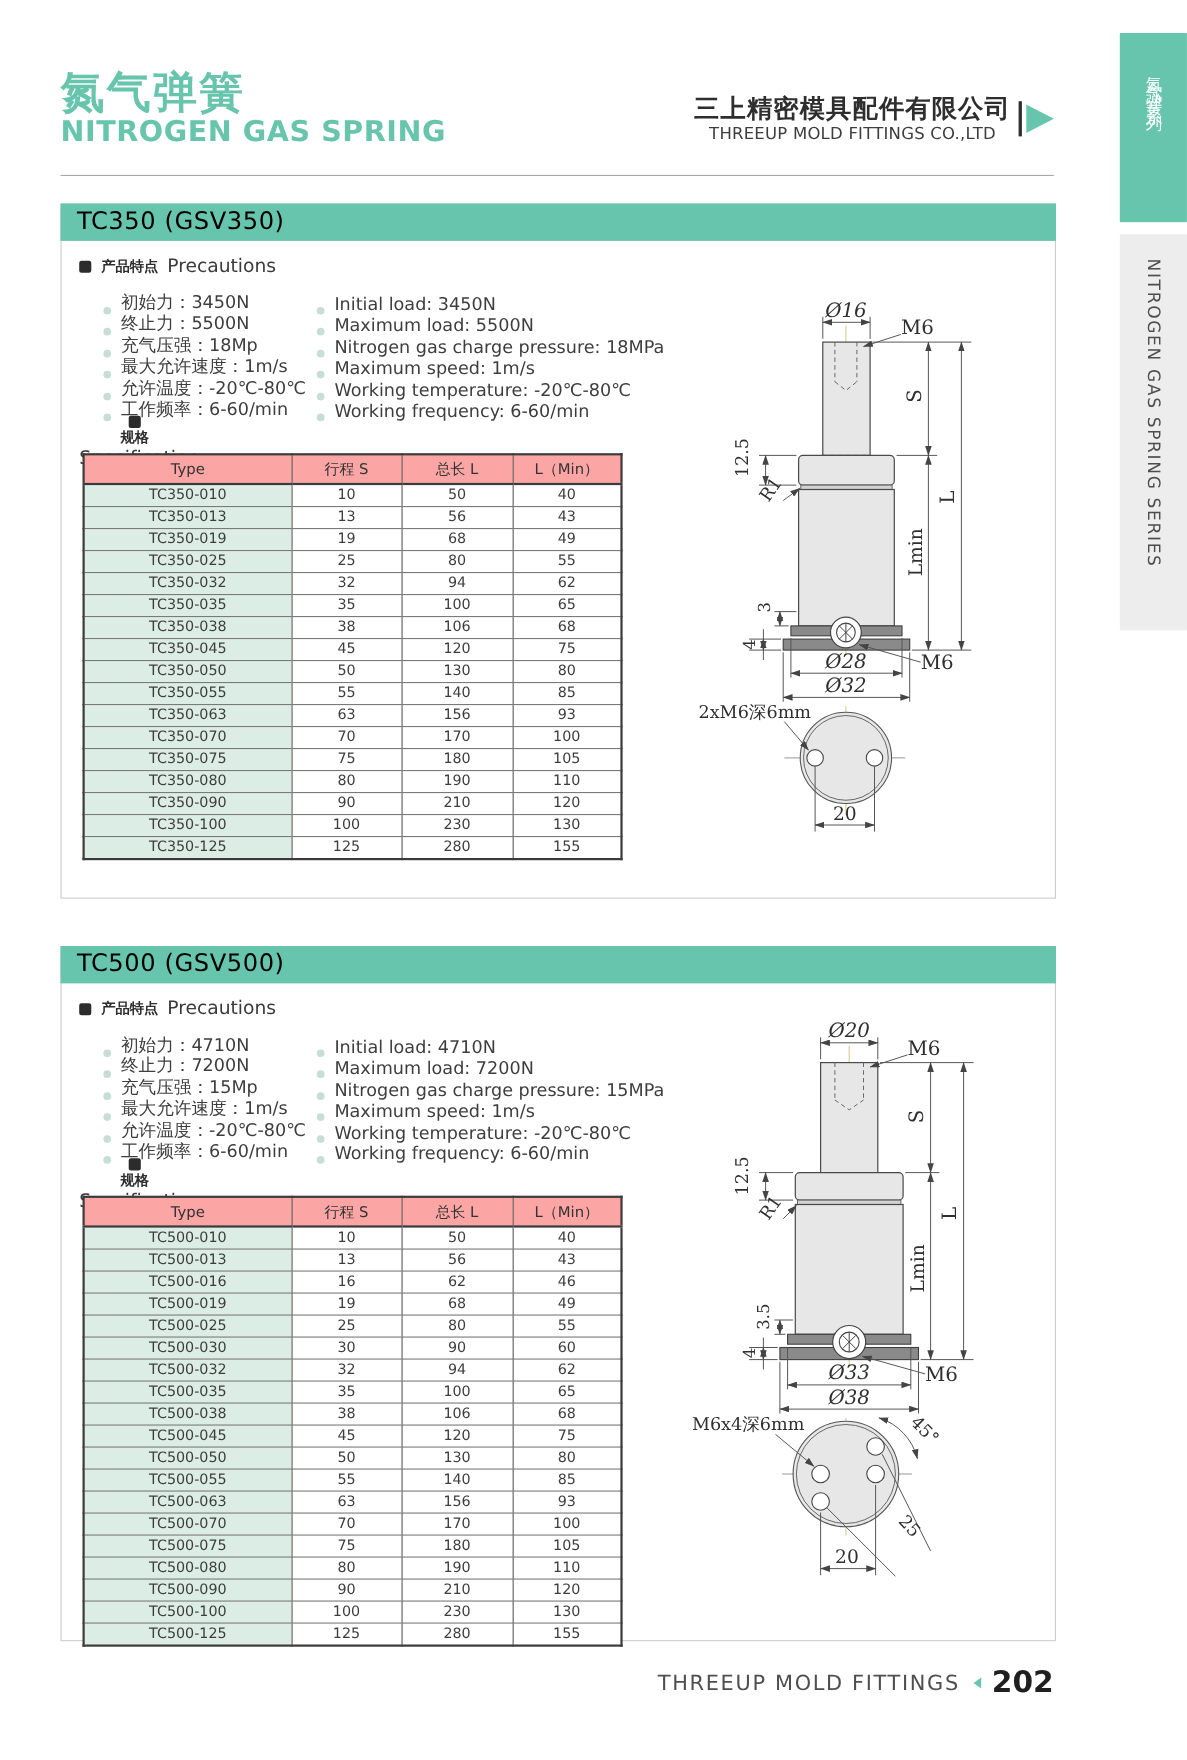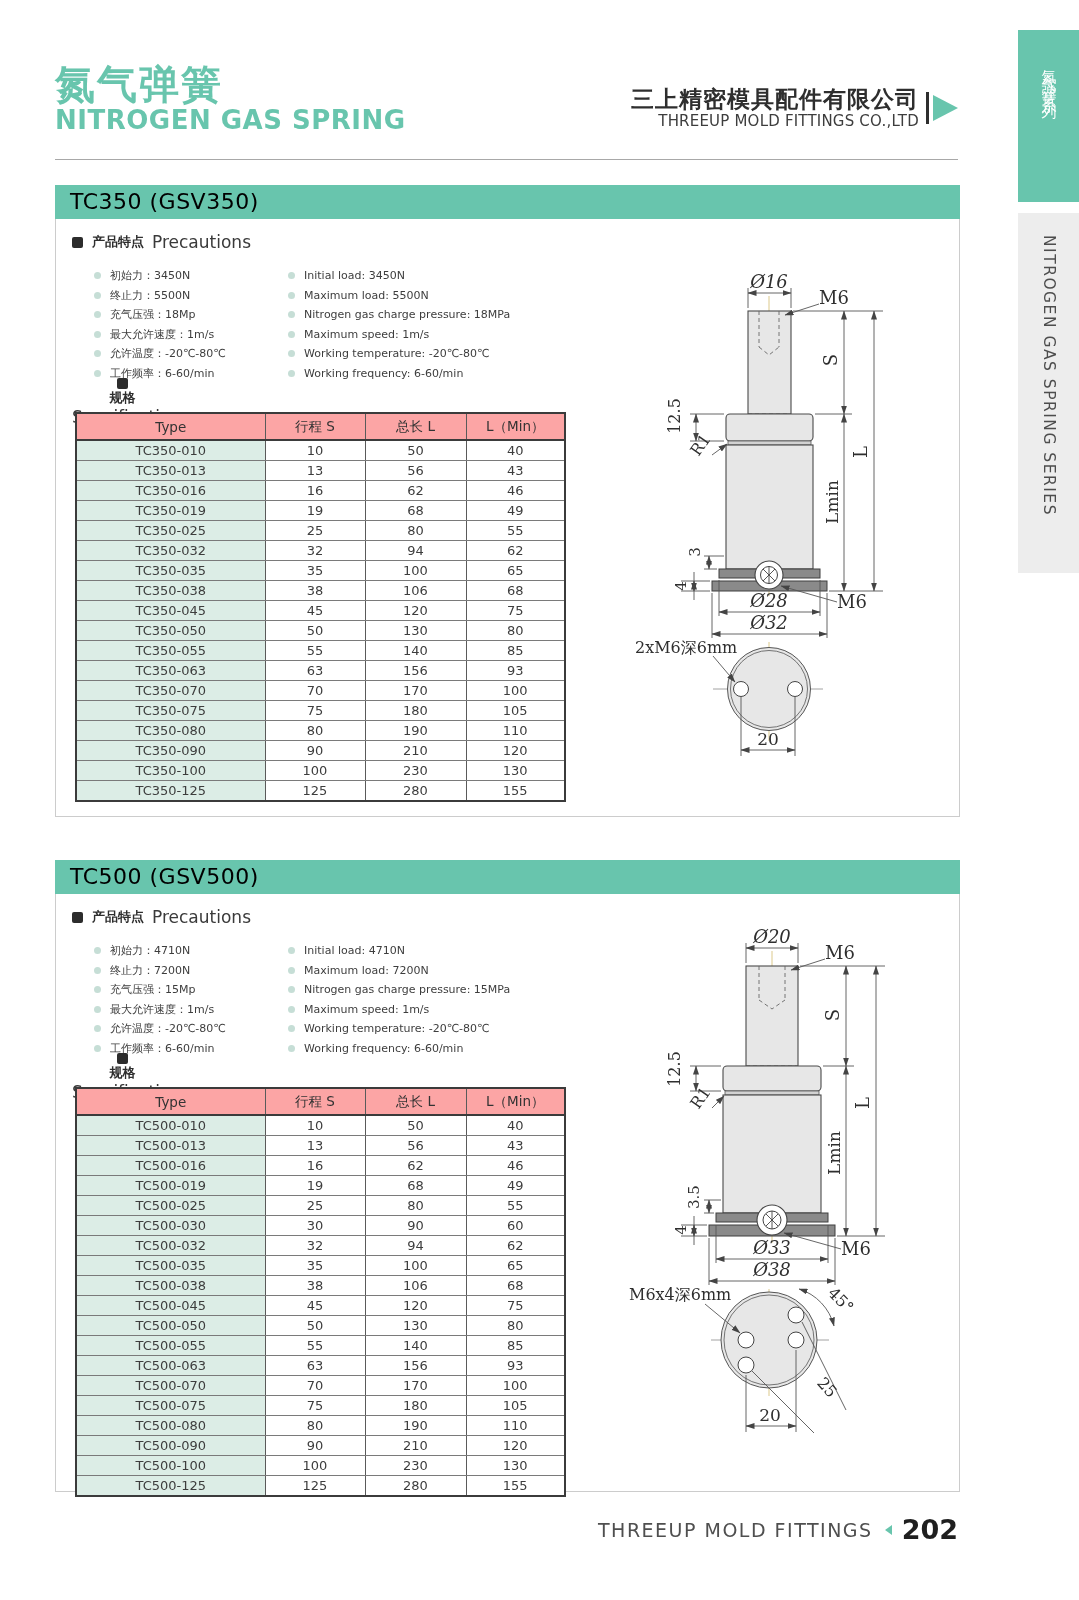--- a/index.html
+++ b/index.html
@@ -17,42 +17,42 @@
   .side-gray {
     position:absolute; left:1018px; top:213px; width:61px; height:360px;
     background:var(--sidebar_gray,#ededed); display:flex; justify-content:center; padding-top:22px; box-sizing:border-box;
   }
   .side-gray .vtext-lat { writing-mode:vertical-rl; text-orientation:sideways; color:#4d4d4d; font-size:15.5px; letter-spacing:1.5px; }
   
   .main-title { position:absolute; left:55px; top:60px; }
   .main-title h1 { margin:0; font-size:40px; line-height:48px; font-weight:bold; color:var(--accent,#68c5ad); letter-spacing:2px; }
   .main-title h2 { margin:0; font-size:26px; line-height:24px; font-weight:bold; color:var(--accent,#68c5ad); letter-spacing:0.5px; }
   .company { position:absolute; top:86px; left:560px; width:398px; display:flex; justify-content:flex-end; align-items:center; }
-  .company .ctext { text-align:right; }
+  .company .ctext { text-align:center; }
   .company .cn { font-size:23px; font-weight:bold; color:#2e2e2e; line-height:26px; letter-spacing:1px; }
   .company .en { font-size:15px; color:#3d3d3d; line-height:18px; letter-spacing:0.2px; }
   .logo-bar { width:3px; height:32px; background:#2e2e2e; margin-left:7px; }
   .logo-tri { width:0; height:0; border-left:25px solid var(--accent,#68c5ad); border-top:13px solid transparent; border-bottom:13px solid transparent; margin-left:4px; }
   .rule { position:absolute; left:55px; top:159px; width:903px; height:1px; background:#a8a8a8; }
   
   .sec { position:absolute; left:55px; width:903px; height:630px; border:1px solid #cccccc; background:#fff; box-sizing:content-box; }
   .sec-tc350 { top:185px; }
   .sec-tc500 { top:860px; }
   .sec-bar {
     position:absolute; left:-1px; top:-1px; width:905px; height:34px; box-sizing:border-box;
     background:var(--accent,#68c5ad); color:#000000; font-size:22px; line-height:34px; padding-left:15px; font-weight:500; letter-spacing:0.5px;
   }
   .h-block { position:absolute; left:16px; display:flex; align-items:center; }
   .h-prec { top:46px; } .h-spec { top:192px;flex-direction:column; }
   .sq-icon { width:11px; height:11px; background:#2c2c2c; border-radius:2px; margin-right:9px; }
   .h-cn { font-size:13px; font-weight:bold; color:#2e2e2e; margin-right:8px; }
   .h-en { font-size:17px; color:#3a3a3a; }
   .prec-list { list-style:none; margin:0; padding:0; position:absolute; top:80px; }
   .prec-cn { left:38px; } .prec-en { left:232px; }
-  .prec-list li { height:19.5px; display:flex; align-items:center; font-size:11px; color:#3d3d3d; white-space:nowrap; }
+  .prec-list li { height:19.5px; display:flex; align-items:flex-end; font-size:16px; color:#3d3d3d; white-space:nowrap; }
   .dot { width:7px; height:7px; border-radius:50%; background:#c6ded6; margin-right:9px; flex:0 0 auto; }
   
   .spec-table { position:absolute; left:19px; top:226px; border-collapse:collapse; table-layout:fixed; }
   .spec-table th, .spec-table td { border:1px solid #5a5a5a; text-align:center; padding:0; }
   .spec-table th { height:25px; font-size:13.5px; font-weight:normal; color:#333; background:#fca5a5; border-bottom:2px solid #3b3b3b; }
   .spec-table { border:2px solid #3b3b3b; }
   .spec-table td { height:19px; font-size:13px; color:#3d3d3d; border-top:none; border-bottom:1px solid #7a7a7a; background:#fff; }
   .spec-table td.c-type { background:var(--mint,#dcede6); }
   .col-type { width:189px; } .col-s { width:100px; } .col-l { width:101px; } .col-min { width:99px; }
   
@@ -188,26 +188,20 @@
             <td>50</td>
             <td>40</td>
           </tr>
           <tr>
             <td class="c-type">TC350-013</td>
             <td>13</td>
             <td>56</td>
             <td>43</td>
           </tr>
           <tr>
-            <td class="c-type">TC350-016</td>
-            <td>16</td>
-            <td>62</td>
-            <td>46</td>
-          </tr>
-          <tr>
             <td class="c-type">TC350-019</td>
             <td>19</td>
             <td>68</td>
             <td>49</td>
           </tr>
           <tr>
             <td class="c-type">TC350-025</td>
             <td>25</td>
             <td>80</td>
             <td>55</td>

